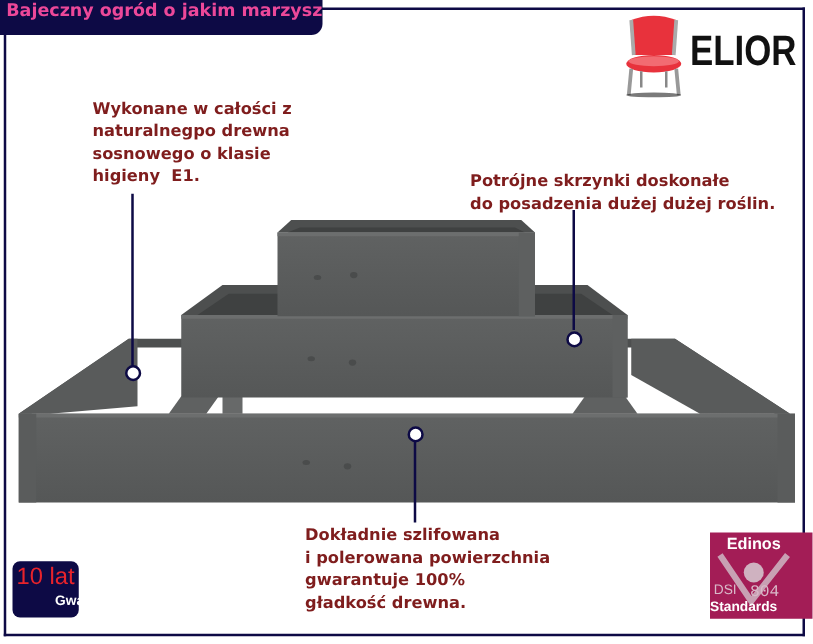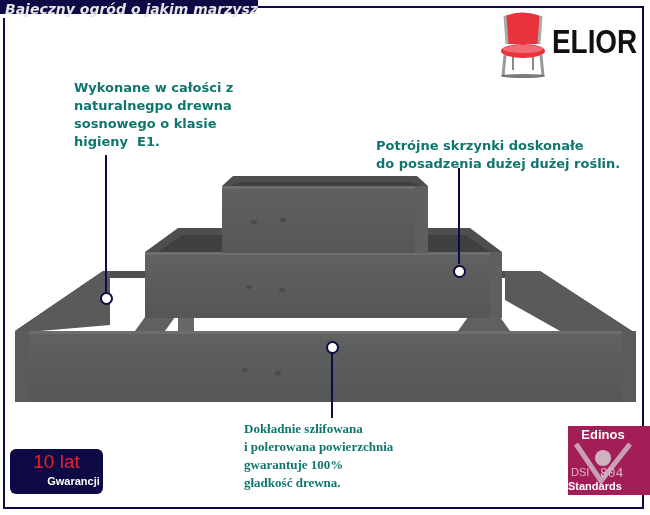--- a/index.html
+++ b/index.html
@@ -1,28 +1,28 @@
 <!DOCTYPE html>
 <html><head>
 <meta charset="utf-8">
 <style>
   html, body { margin:0; padding:0; background:#fff; }
   body { width:650px; height:515px; position:relative; overflow:hidden; font-family:"DejaVu Sans", "Liberation Sans", sans-serif; }
   .frame-left { position:absolute; left:3px; top:18px; width:2px; height:491px; background:#0d0a45; }
   .frame-right { position:absolute; left:642px; top:6px; width:2px; height:503px; background:#0d0a45; }
   .frame-bottom { position:absolute; left:3px; top:507px; width:641px; height:2px; background:#0d0a45; }
   .frame-top { position:absolute; left:255px; top:6px; width:389px; height:2px; background:#0d0a45; }
-  .title-tab { position:absolute; left:0; top:0; height:14px; width:258px; background:#0d0a45; color:#e5e5e5; font-weight:bold; font-size:14px; line-height:19px; padding-left:5px; box-sizing:border-box; border-bottom-right-radius:9px;font-style:italic; }
+  .title-tab { position:absolute; left:0; top:0; height:28px; width:258px; background:#0d0a45; color:#ec4899; font-weight:bold; font-size:14px; line-height:19px; padding-left:5px; box-sizing:border-box; border-bottom-right-radius:9px; }
   .logo { position:absolute; left:495px; top:10px; width:146px; height:70px; }
   .logo-text { position:absolute; left:552px; top:22px; font-family:"Liberation Sans", sans-serif; font-weight:bold; font-size:34px; color:#111; letter-spacing:0px; transform:scaleX(0.82); transform-origin:left top; }
-  .callout { position:absolute; color:#0f766e; font-weight:bold; font-size:13px; line-height:18px; white-space:pre; }
+  .callout { position:absolute; color:#7f1d1d; font-weight:bold; font-size:13px; line-height:18px; white-space:pre; }
   .vline { position:absolute; width:1.5px; background:#0d0a45; }
   .dot { position:absolute; width:9px; height:9px; border:2px solid #0d0a45; background:#fff; border-radius:50%; box-sizing:content-box; }
   .scene { position:absolute; left:0; top:0; width:650px; height:515px; }
-  .badge { position:absolute; left:10px; top:449px; width:93px; height:45px; background:#0d0a45; border-radius:6px; text-align:center; }
+  .badge { position:absolute; left:10px; top:449px; width:53px; height:45px; background:#0d0a45; border-radius:6px; text-align:center; }
   .badge-big { color:#e8232b; font-size:19px; line-height:24px; font-family:"Liberation Sans", sans-serif; padding-top:1px; }
   .badge-small { color:#fff; font-weight:bold; font-size:11px; line-height:14px; font-family:"Liberation Sans", sans-serif;margin-left:34px; }
   .edinos { position:absolute; left:568px; top:426px; width:94px; height:69px; background:#a31d56; }
   .edinos-title { position:absolute; left:0; top:1px; width:70px; text-align:center; color:#fff; font-weight:bold; font-size:13px; font-family:"Liberation Sans", sans-serif; }
   .edinos-dsi { position:absolute; left:3px; top:40px; color:#d9b8c8; font-size:11px; font-family:"Liberation Sans", sans-serif; }
   .edinos-num { position:absolute; left:32px; top:40px; color:#d9b8c8; font-size:13px; font-family:Liberation Mono, monospace;text-align:center; }
   .edinos-std { position:absolute; left:0; top:54px; width:70px; text-align:left; color:#fff; font-weight:bold; font-size:11px; font-family:"Liberation Sans", sans-serif; }
 </style>
 </head>
 <body>
@@ -101,21 +101,21 @@
 <div class="vline" style="left:105px;top:155px;height:138px;"></div>
 <div class="dot" style="left:100px;top:292px;"></div>
 
 <div class="callout" style="left:376px;top:137px;">Potrójne skrzynki doskonałe
 do posadzenia dużej dużej roślin.</div>
 <div class="vline" style="left:458px;top:168px;height:96px;"></div>
 <div class="dot" style="left:453px;top:265px;"></div>
 
 <div class="dot" style="left:326px;top:341px;"></div>
 <div class="vline" style="left:331px;top:353px;height:65px;"></div>
-<div class="callout" style="left:244px;top:420px;font-family:Liberation Serif, serif;">Dokładnie szlifowana
+<div class="callout" style="left:244px;top:420px;">Dokładnie szlifowana
 i polerowana powierzchnia
 gwarantuje 100%
 gładkość drewna.</div>
 
 <div class="badge">
   <div class="badge-big">10 lat</div>
   <div class="badge-small">Gwarancji</div>
 </div>
 
 <div class="edinos">

